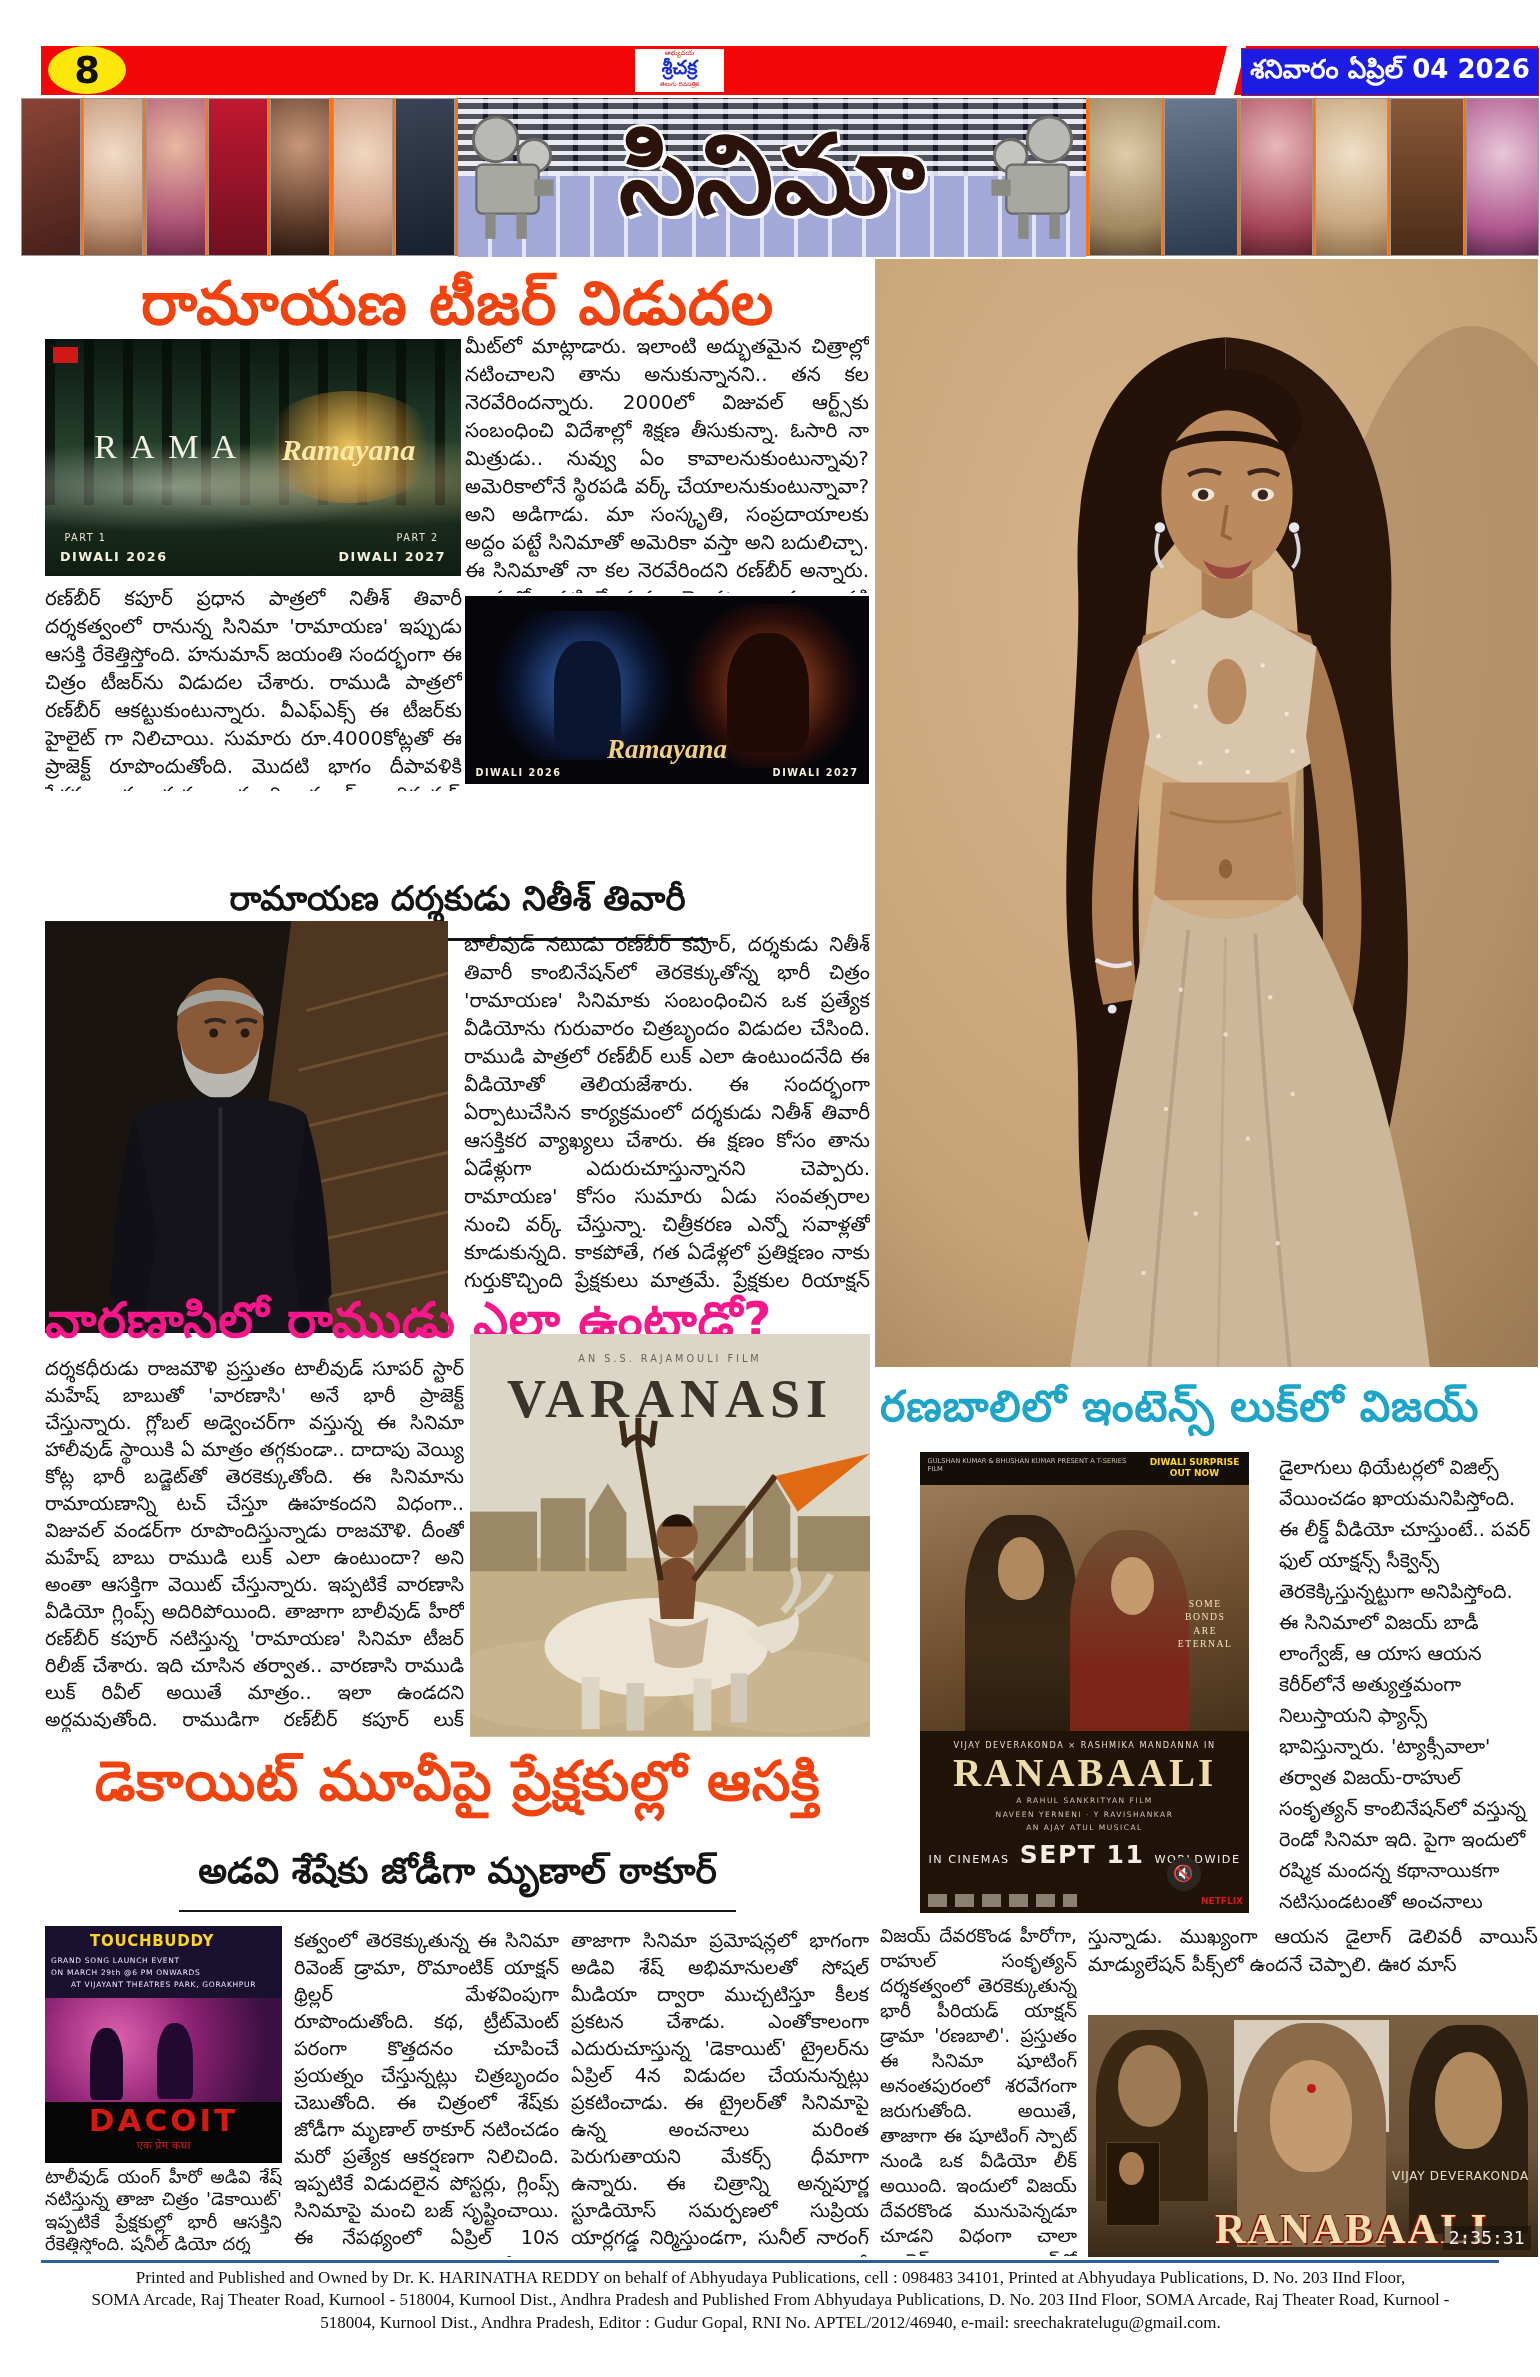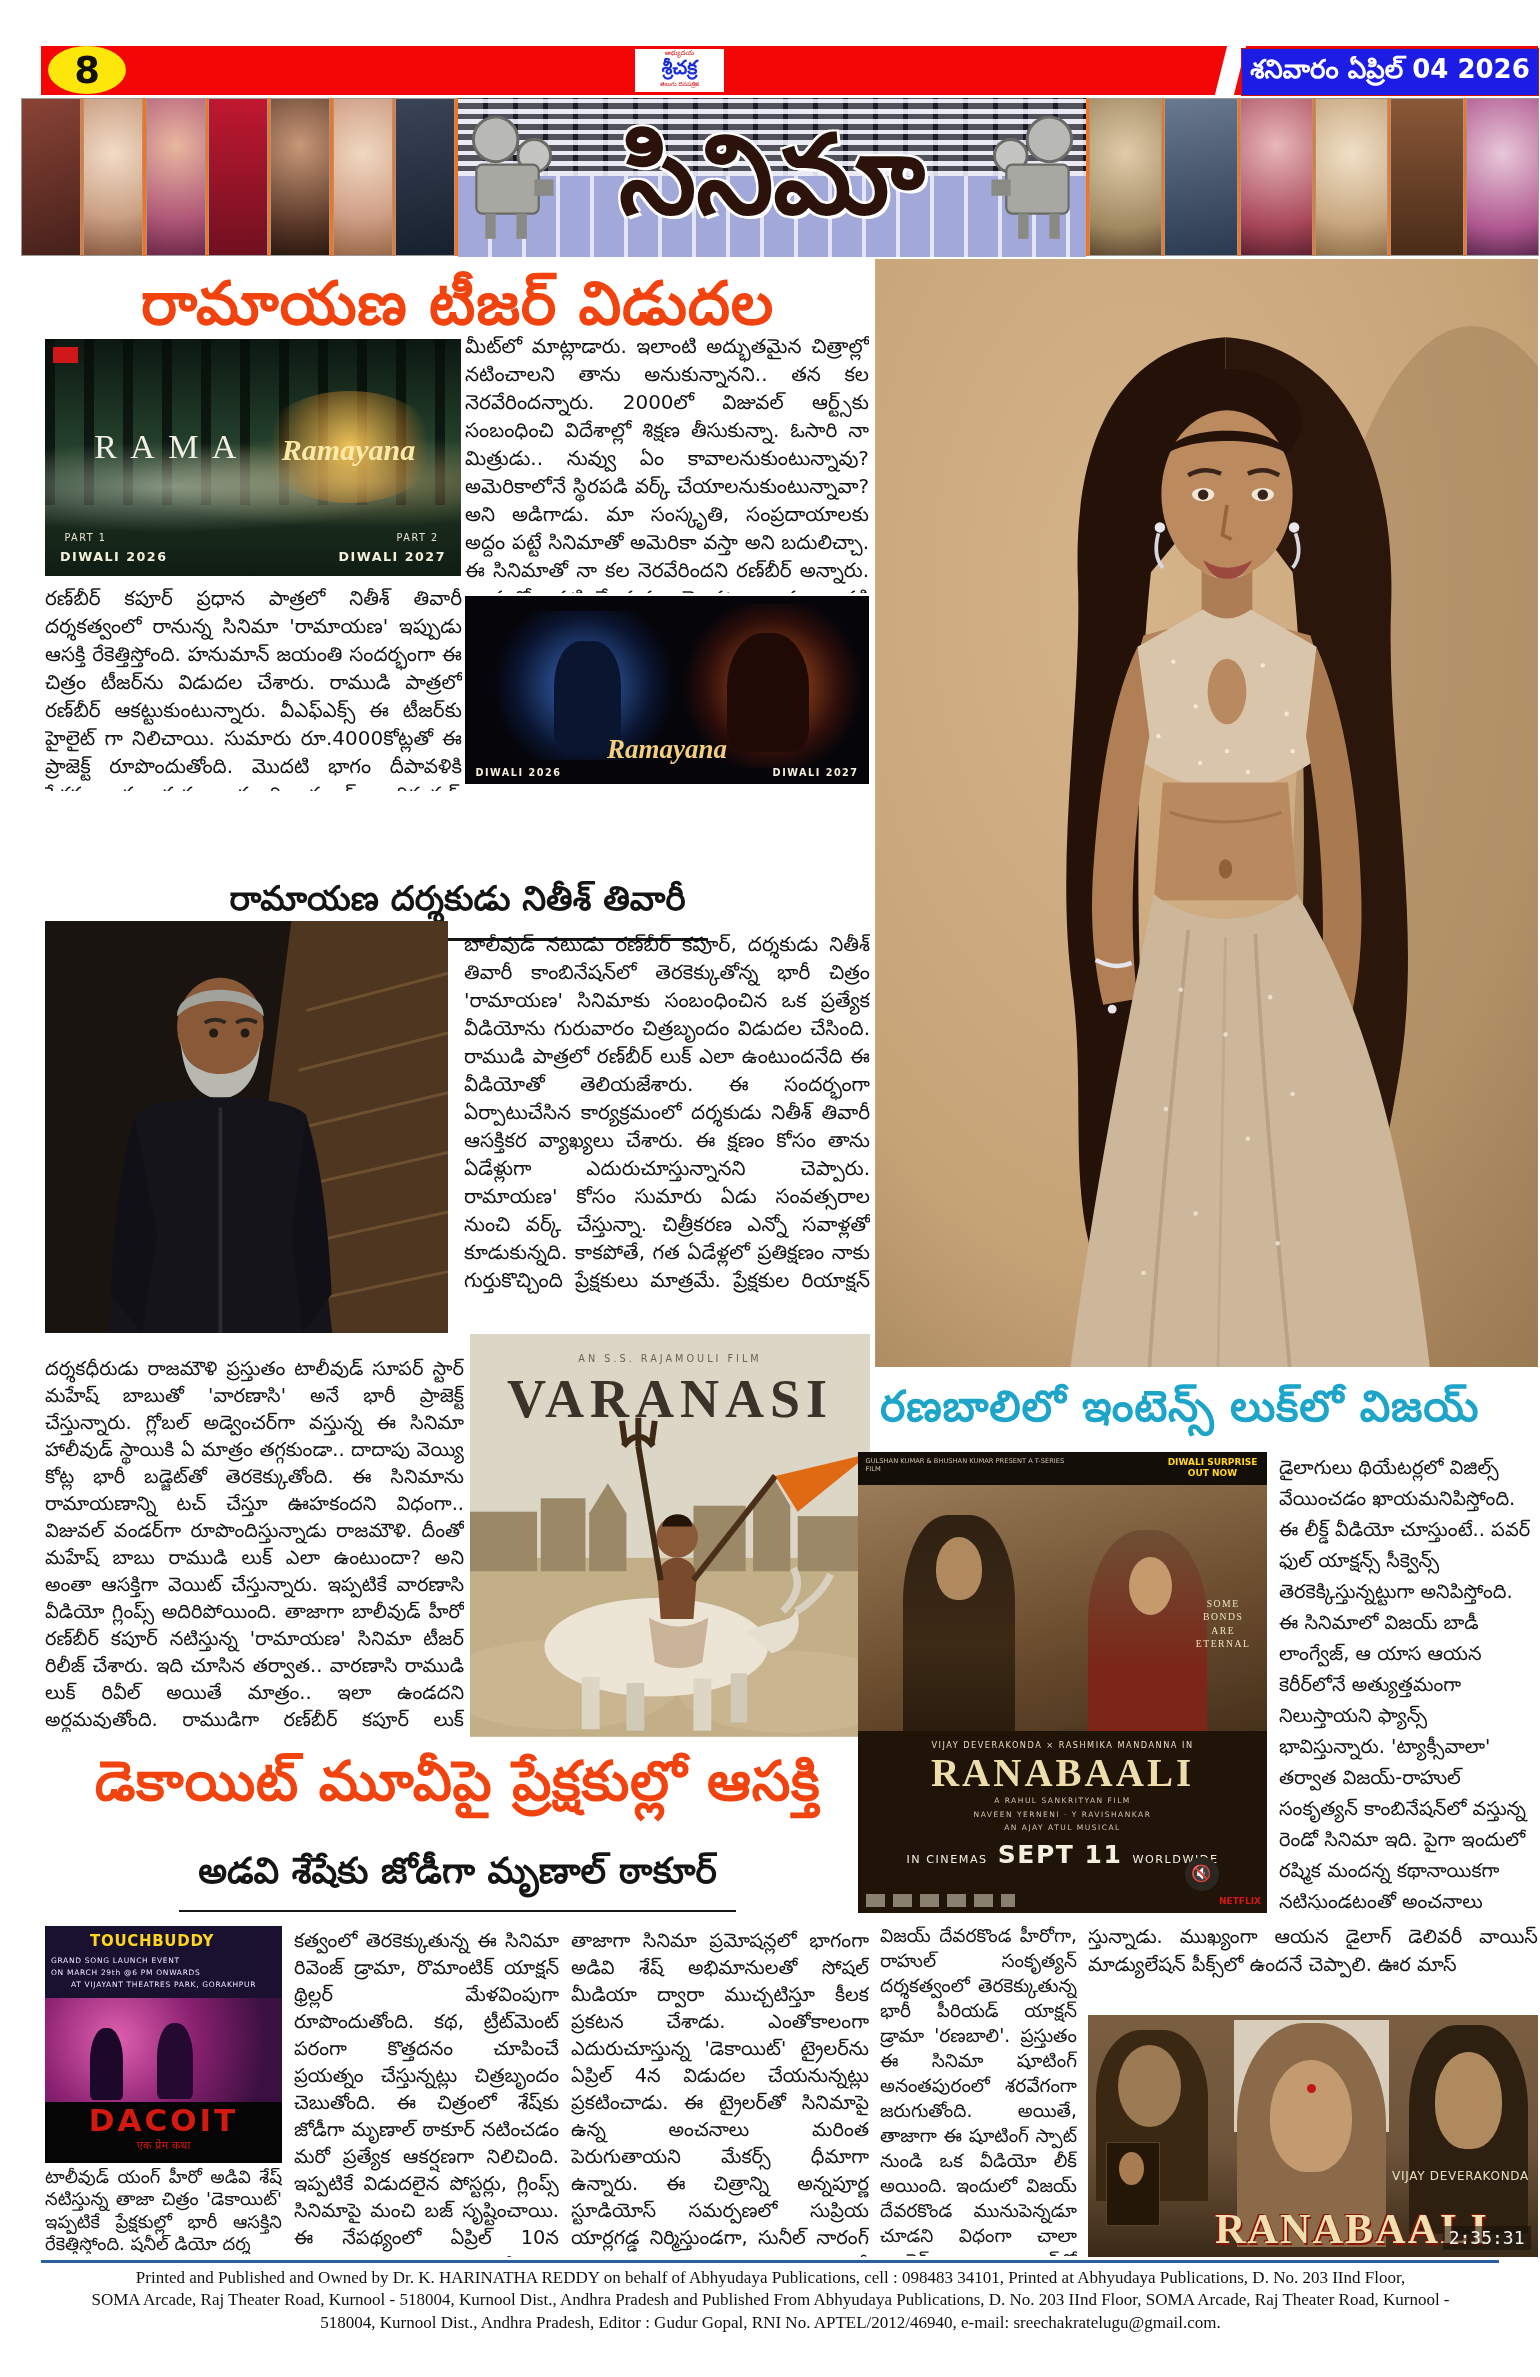--- a/index.html
+++ b/index.html
@@ -111,21 +111,21 @@
   #dac-brand{position:absolute;left:6px;top:6px;font-size:15px;font-weight:800;color:#ffd61e;letter-spacing:0.7px;margin-left:39px;}
   .dac-ev{position:absolute;left:6px;color:#efe9ff;font-size:7.5px;letter-spacing:0.7px;}
   #dac-mid{position:absolute;left:0;top:72px;width:100%;height:104px;
      background:radial-gradient(circle at 30% 40%,#e060b0,#8a2070 45%,#3a1040 85%);}
   #dac-mid .d1{position:absolute;left:45px;top:30px;width:33px;height:72px;background:#1c0828;border-radius:45% 45% 10% 10%;}
   #dac-mid .d2{position:absolute;left:112px;top:25px;width:36px;height:76px;background:#240a30;border-radius:45% 45% 10% 10%;}
   #dac-bot{position:absolute;left:0;top:176px;width:100%;height:61px;background:#050505;text-align:center;}
   #dac-title{font-size:31px;font-weight:800;color:#d41a10;letter-spacing:3px;line-height:37px;}
   #dac-tag{font-size:11.2px;color:#d41a10;line-height:13.4px;}
   
-  #rb1{left:858px;top:1452px;width:409px;height:461px;overflow:hidden;background:#201408;}
+  #rb1{left:920px;top:1452px;width:329px;height:461px;overflow:hidden;background:#201408;}
   #rb1-top{position:absolute;left:0;top:0;width:100%;height:33px;background:#140e08;}
   #rb1-pres{position:absolute;left:7.5px;top:4.5px;width:209px;font-size:6.7px;line-height:8.2px;color:#cfc4ae;}
   #rb1-surprise{position:absolute;right:6px;top:4.5px;width:97px;text-align:center;font-size:9px;line-height:11.2px;font-weight:800;color:#ffd61e;}
   #rb1-img{position:absolute;left:0;top:33px;width:100%;height:246px;
      background:linear-gradient(165deg,#9a7c58 0%,#6e4f30 55%,#46311c 100%);}
   #rb1-img .m1{position:absolute;left:45px;top:30px;width:112px;height:216px;background:#35241400;border-radius:40% 40% 0 0;
      background:linear-gradient(180deg,#2f2012 0%,#3c2a16 60%,#2a1c0e 100%);}
   #rb1-img .m1f{position:absolute;left:78px;top:52px;width:46px;height:63px;background:#b08a5e;border-radius:50% 50% 45% 45%;}
   #rb1-img .w1{position:absolute;right:60px;top:45px;width:119px;height:201px;background:linear-gradient(180deg,#6e4f33,#7c2518 70%);border-radius:45% 45% 0 0;}
   #rb1-img .w1f{position:absolute;right:95px;top:72px;width:43px;height:58px;background:#c59b6e;border-radius:50%;}
@@ -354,20 +354,21 @@
       <circle cx="226" cy="150" r="6" fill="#241c14"></circle>
         <circle cx="268" cy="150" r="6" fill="#241c14"></circle>
       <path d="M120,260 C150,228 320,228 350,260 L385,552 L85,552 Z" fill="#14141a"></path>
       <path d="M235,250 L235,552" stroke="#2a2a34" stroke-width="5"></path>
       <path d="M120,262 C100,330 92,420 88,500 L130,552 L150,420 Z" fill="#101016"></path>
       <path d="M350,262 C372,330 380,420 384,500 L345,552 L330,420 Z" fill="#101016"></path>
     </svg>
   </div>
   <div class="abs tx" id="a2body">బాలీవుడ్ నటుడు రణ్‌బీర్ కపూర్, దర్శకుడు నితీశ్ తివారీ కాంబినేషన్‌లో తెరకెక్కుతోన్న భారీ చిత్రం 'రామాయణ' సినిమాకు సంబంధించిన ఒక ప్రత్యేక వీడియోను గురువారం చిత్రబృందం విడుదల చేసింది. రాముడి పాత్రలో రణ్‌బీర్ లుక్ ఎలా ఉంటుందనేది ఈ వీడియోతో తెలియజేశారు. ఈ సందర్భంగా ఏర్పాటుచేసిన కార్యక్రమంలో దర్శకుడు నితీశ్ తివారీ ఆసక్తికర వ్యాఖ్యలు చేశారు. ఈ క్షణం కోసం తాను ఏడేళ్లుగా ఎదురుచూస్తున్నానని చెప్పారు. రామాయణ' కోసం సుమారు ఏడు సంవత్సరాల నుంచి వర్క్ చేస్తున్నా. చిత్రీకరణ ఎన్నో సవాళ్లతో కూడుకున్నది. కాకపోతే, గత ఏడేళ్లలో ప్రతిక్షణం నాకు గుర్తుకొచ్చింది ప్రేక్షకులు మాత్రమే. ప్రేక్షకుల రియాక్షన్ ఎలా ఉంటుందా? అని ఎదురుచూస్తూ సమయాన్ని గడిపా. ఈరోజు మీ అందరి రియాక్షన్ చూసిన తర్వాత నా ఎదురుచూపులకు తగిన ప్రతిఫలం దక్కిందని నితీశ్ తివారీ అన్నారు. ఈ ప్రతిష్ఠాత్మక ప్రాజెక్ట్ కోసం ప్రపంచవ్యాప్తంగా 10,000 మంది వర్క్ చేస్తున్నారని టీమ్ ప్రకటించింది.</div>
 
+  <div class="abs hl" id="h3-headline">వారణాసిలో రాముడు ఎలా ఉంటాడో?</div>
   <div class="abs tx" id="a3body">దర్శకధీరుడు రాజమౌళి ప్రస్తుతం టాలీవుడ్ సూపర్ స్టార్ మహేష్ బాబుతో 'వారణాసి' అనే భారీ ప్రాజెక్ట్ చేస్తున్నారు. గ్లోబల్ అడ్వెంచర్‌గా వస్తున్న ఈ సినిమా హాలీవుడ్ స్థాయికి ఏ మాత్రం తగ్గకుండా.. దాదాపు వెయ్యి కోట్ల భారీ బడ్జెట్‌తో తెరకెక్కుతోంది. ఈ సినిమాను రామాయణాన్ని టచ్ చేస్తూ ఊహకందని విధంగా.. విజువల్ వండర్‌గా రూపొందిస్తున్నాడు రాజమౌళి. దీంతో మహేష్ బాబు రాముడి లుక్ ఎలా ఉంటుందా? అని అంతా ఆసక్తిగా వెయిట్ చేస్తున్నారు. ఇప్పటికే వారణాసి వీడియో గ్లింప్స్ అదిరిపోయింది. తాజాగా బాలీవుడ్ హీరో రణ్‌బీర్ కపూర్ నటిస్తున్న 'రామాయణ' సినిమా టీజర్ రిలీజ్ చేశారు. ఇది చూసిన తర్వాత.. వారణాసి రాముడి లుక్ రివీల్ అయితే మాత్రం.. ఇలా ఉండదని అర్థమవుతోంది. రాముడిగా రణ్‌బీర్ కపూర్ లుక్ బాగున్నప్పటికీ.. రాజమౌళి రాముడు ఎలా ఉంటాడా అన్న ఆసక్తి మాత్రం పెరుగతోంది. ఎందుకంటే.. శ్రీరాముడి సీన్ షూట్ తర్వాత.. ఇన్ని రోజుల కష్టానికి ఈ ఒక్క షాట్ చాలు.. అని అనిపించిందని స్వయంగా మహేష్ బాబునే ఓసారి చెప్పుకొచ్చాడు. కాబట్టి.. లుక్స్ పరంగానే కాదు, విజువల్ పరంగాను వారణాసి టాప్ నాచ్ అనేలా ఉంటుందని చెప్పడంలో సందేహం అక్కర్లేదు.</div>
 
   <div class="abs" id="varanasi">
     <svg width="400" height="403" viewBox="0 0 537 540" style="position:absolute;left:0;top:0;">
       <rect width="537" height="540" fill="#dcd6c7"></rect>
       <rect y="300" width="537" height="240" fill="#c3af87"></rect>
 
       <g fill="#9a8866">
         <rect x="0" y="238" width="90" height="80"></rect>
           <rect x="95" y="220" width="60" height="98"></rect>

